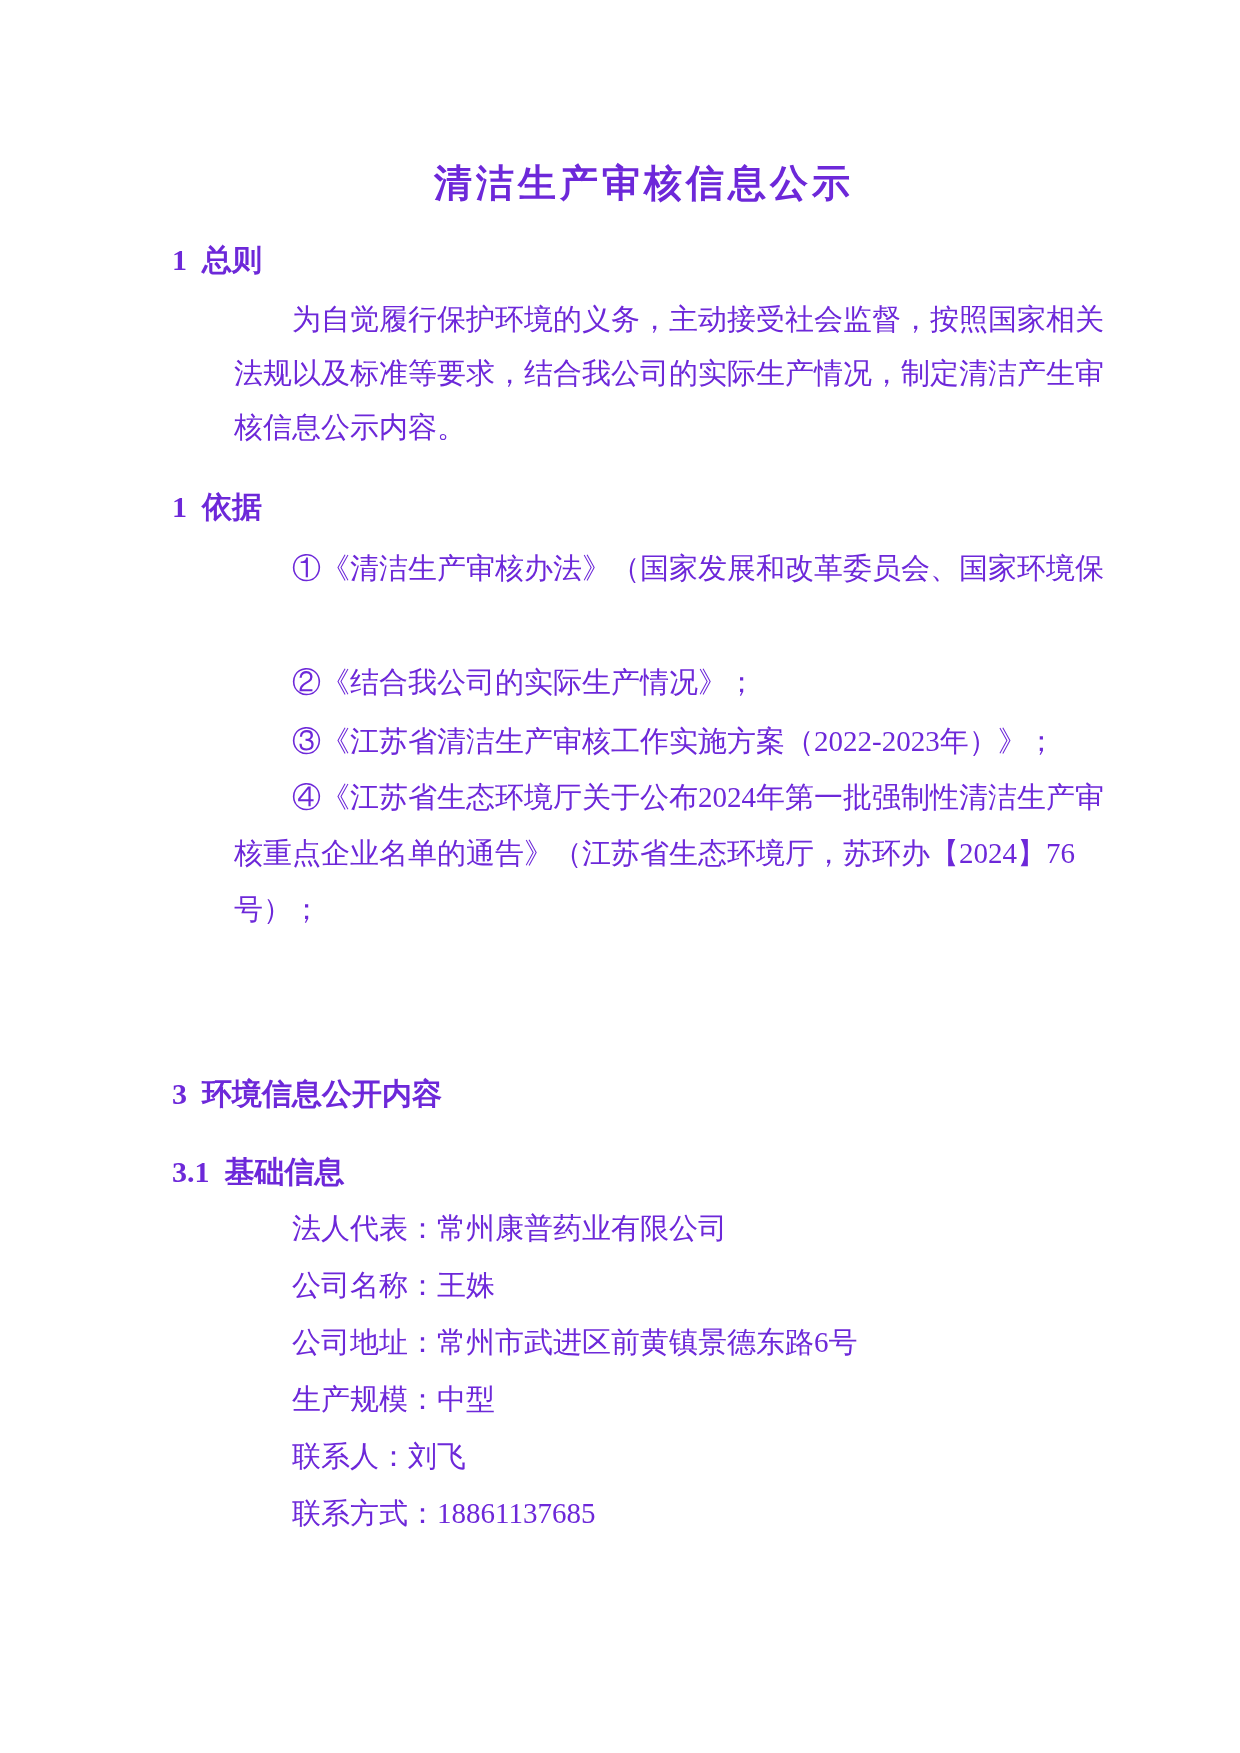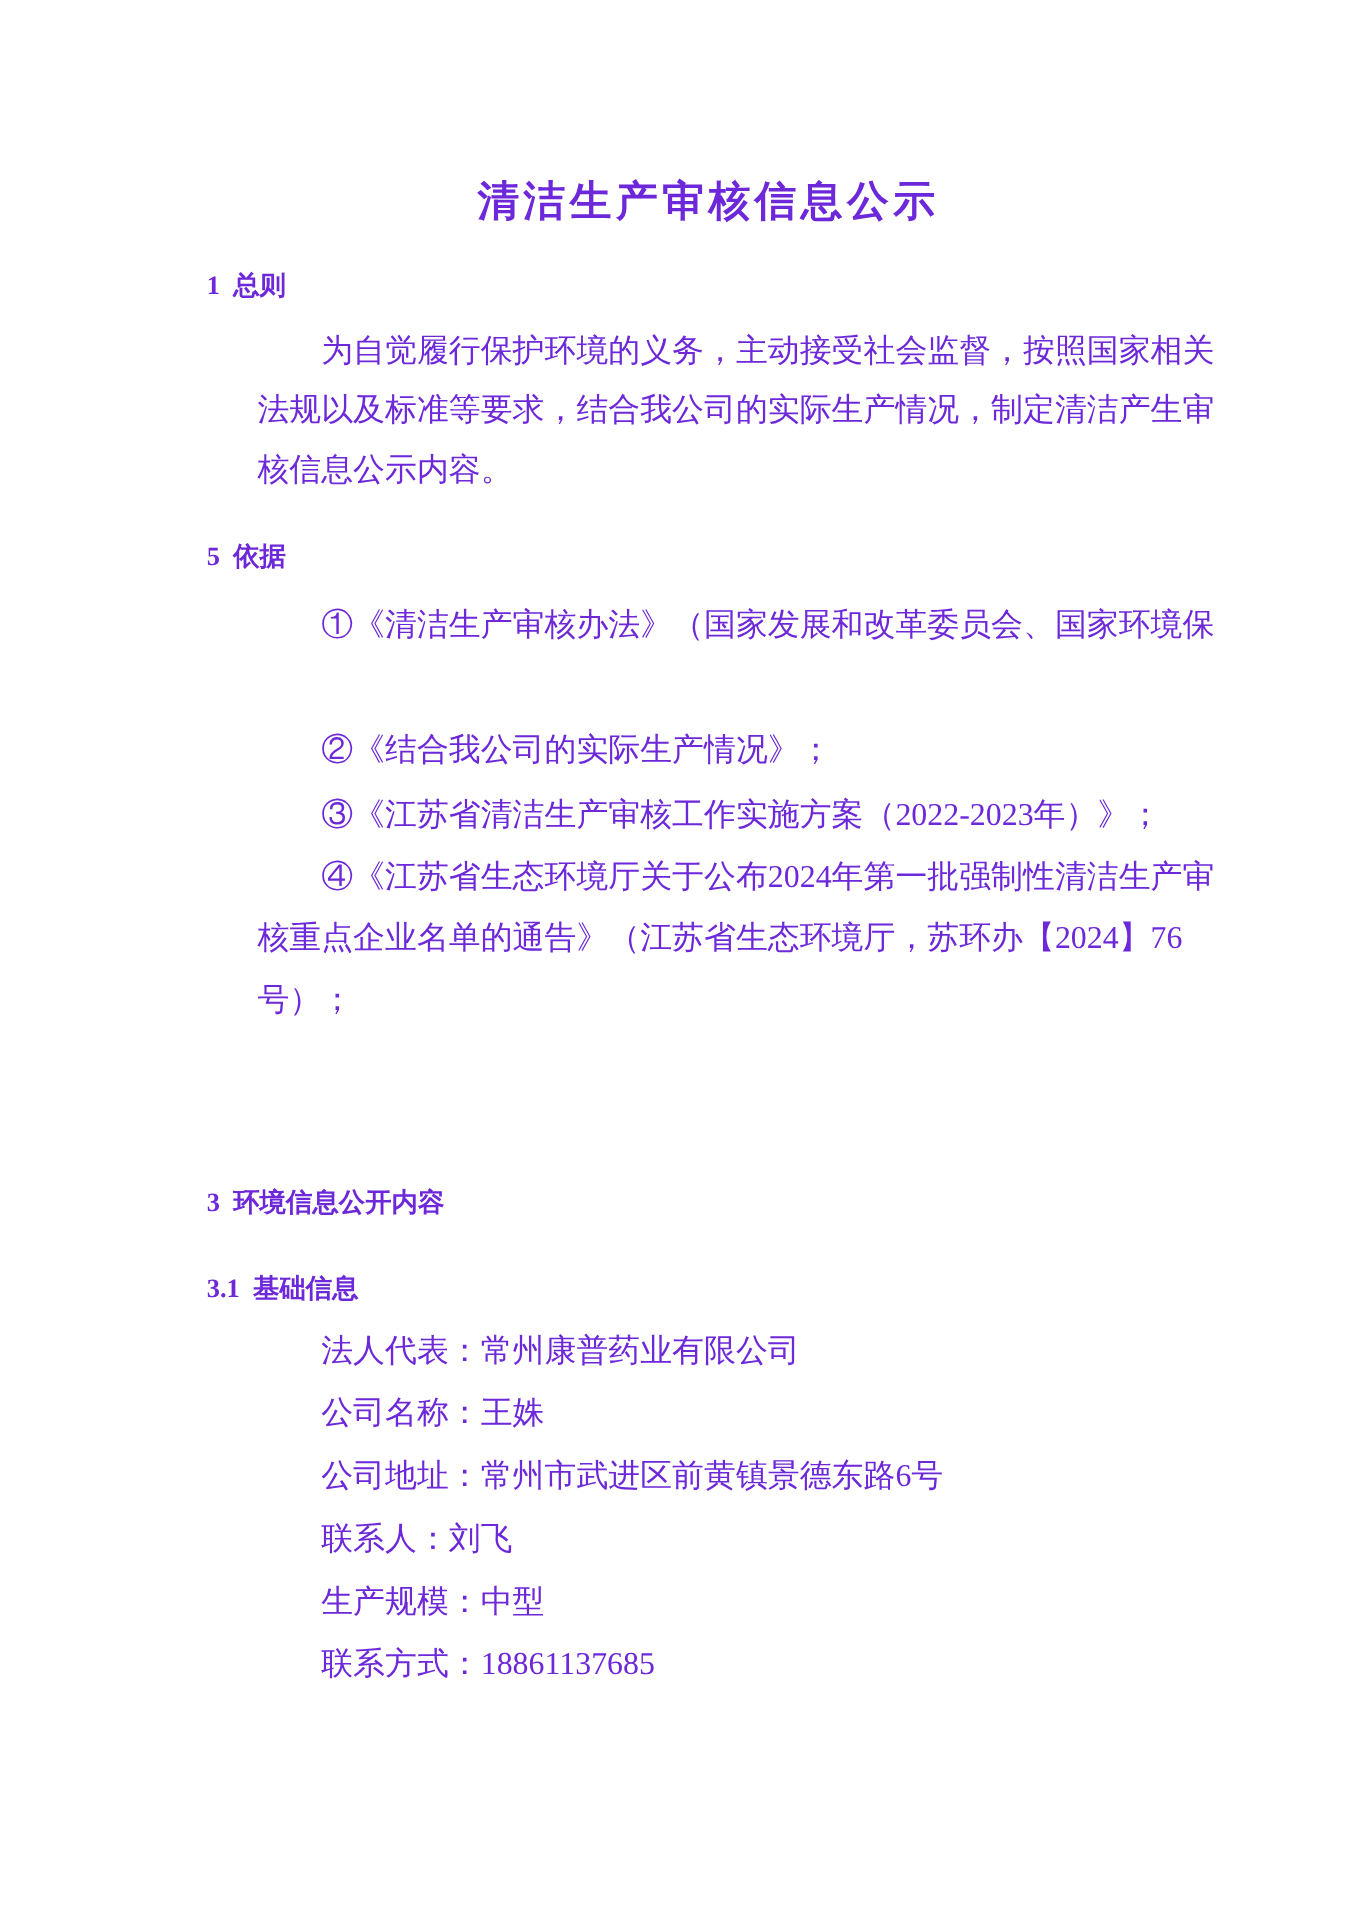--- a/index.html
+++ b/index.html
@@ -27,24 +27,24 @@
     padding-left: 40px;
     text-align: center;
     font-weight: bold;
     font-size: 38px;
     line-height: 56px;
     letter-spacing: 4px;
     white-space: pre;
   }
   .heading {
     position: absolute;
-    left: 188px;
+    left: 172px;
     width: 872px;
     font-weight: bold;
-    font-size: 24px;
+    font-size: 30px;
     line-height: 56px;
     white-space: pre;
     text-align: left;
   }
   .tblock {
     position: absolute;
     left: 188px;
     width: 872px;
     text-align: left;
     margin-left: 46px;
@@ -66,21 +66,21 @@
   <div class="title">清洁生产审核信息公示</div>
 
   <div class="heading" style="top:232px">1  总则</div>
 
   <div class="tblock" style="top:292px">
     <div class="line lh54 ind">为自觉履行保护环境的义务，主动接受社会监督，按照国家相关</div>
     <div class="line lh54">法规以及标准等要求，结合我公司的实际生产情况，制定清洁产生审</div>
     <div class="line lh54">核信息公示内容。</div>
   </div>
 
-  <div class="heading" style="top:479px">5  依据</div>
+  <div class="heading" style="top:479px">1  依据</div>
 
   <div class="tblock" style="top:540px">
     <div class="line ind">①《清洁生产审核办法》（国家发展和改革委员会、国家环境保</div>
   </div>
 
   <div class="tblock" style="top:654px">
     <div class="line ind">②《结合我公司的实际生产情况》；</div>
   </div>
 
   <div class="tblock" style="top:713px">
@@ -95,18 +95,18 @@
 
 
   <div class="heading" style="top:1066px">3  环境信息公开内容</div>
 
   <div class="heading" style="top:1144px">3.1  基础信息</div>
 
   <div class="tblock" style="top:1200px">
     <div class="line lh57 ind"><span>法人代表：</span><span>常州康普药业有限公司</span></div>
     <div class="line lh57 ind"><span>公司名称：</span><span>王姝</span></div>
     <div class="line lh57 ind"><span>公司地址：</span><span>常州市武进区前黄镇景德东路6号</span></div>
+    <div class="line lh57 ind"><span>生产规模：</span><span>中型</span></div>
     <div class="line lh57 ind"><span>联系人：</span><span>刘飞</span></div>
-    <div class="line lh57 ind"><span>生产规模：</span><span>中型</span></div>
     <div class="line lh57 ind"><span>联系方式：</span><span>18861137685</span></div>
   </div>
 
 </div>
 
 </body></html>

